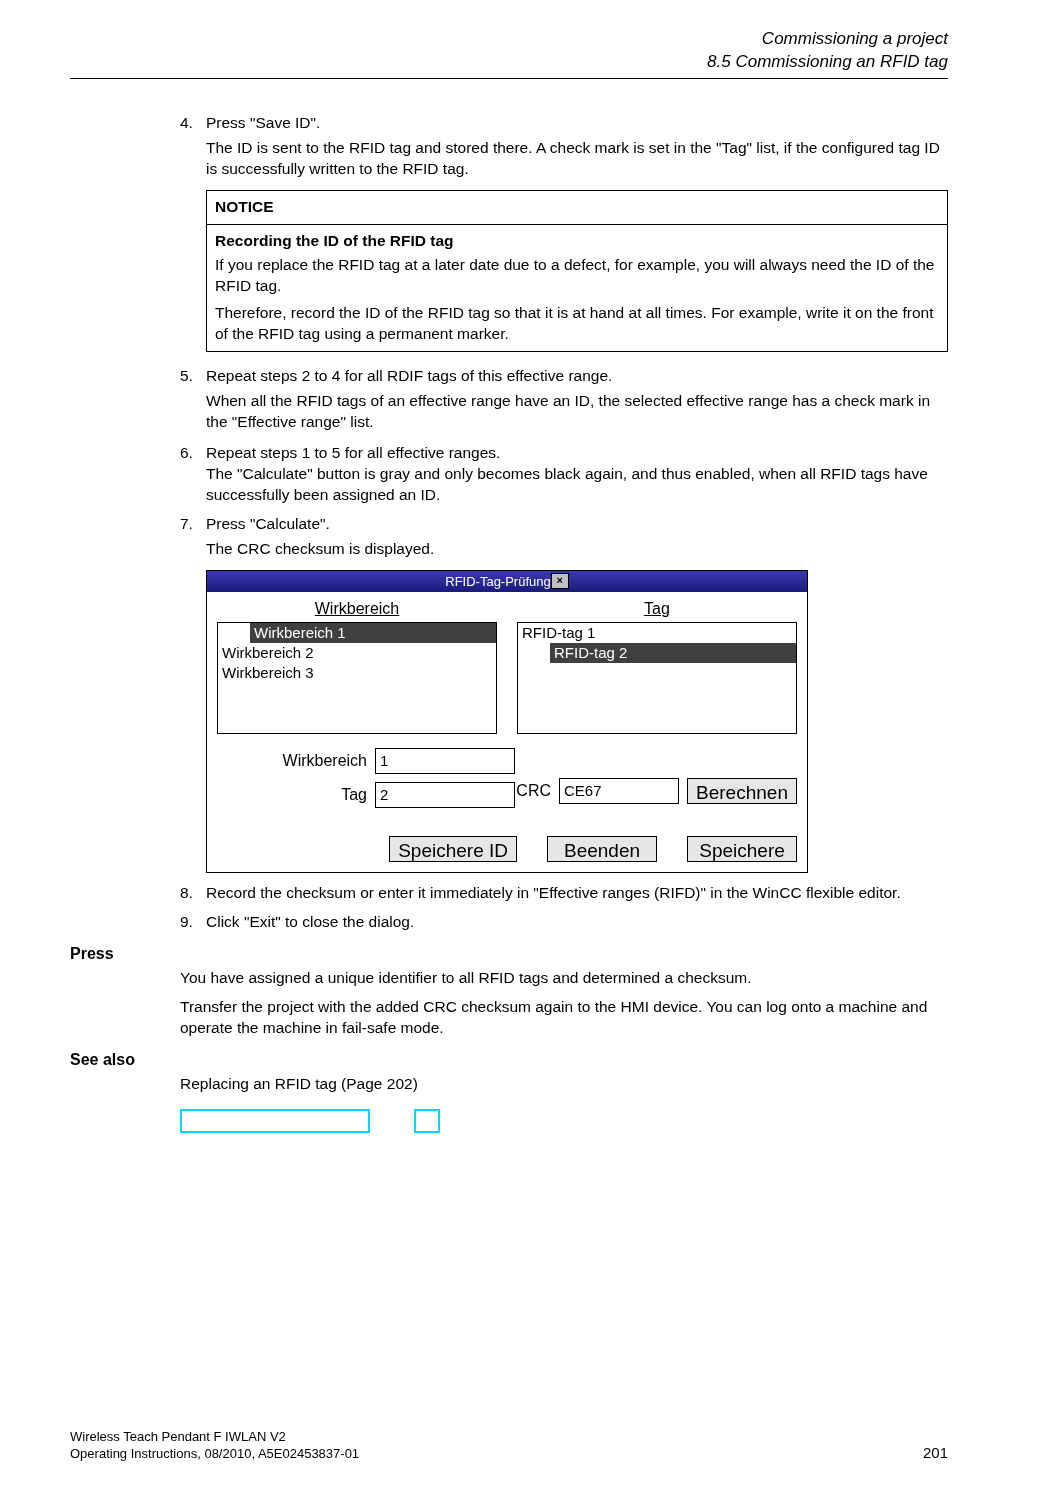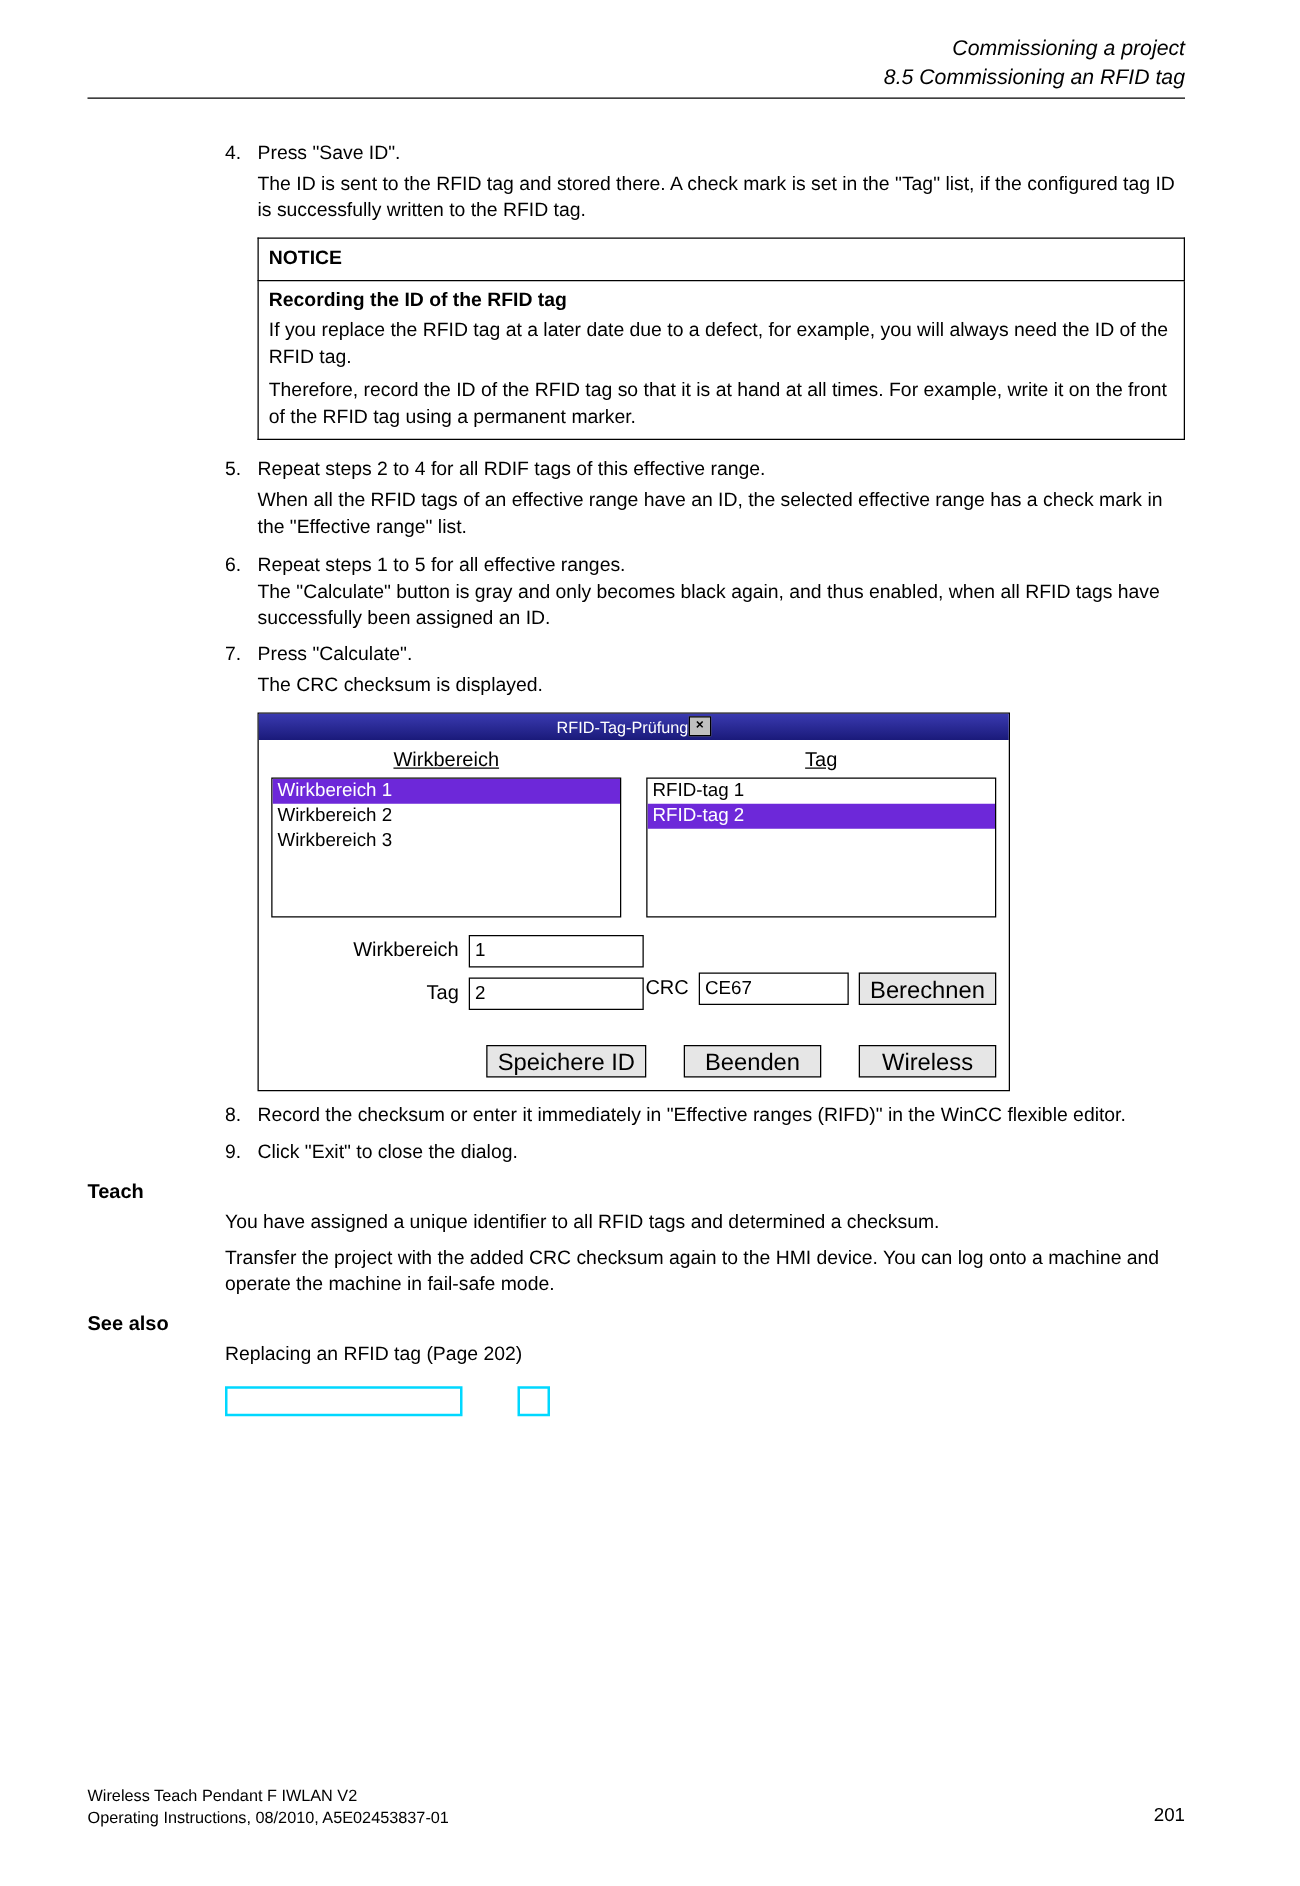--- a/index.html
+++ b/index.html
@@ -131,22 +131,23 @@
     height:110px;
     overflow:hidden;
     background:#fff;
   }
   .list-item {
     padding:0 4px;
     font-size:15px;
     white-space:nowrap;
   }
   .list-item.sel {
-    background:#6d28d9;
+    background:#404040;
     color:#fff;
+    margin-left:32px;
   }
   .fields {
     margin-top:14px;
   }
   .field-row {
     display:flex;
     align-items:center;
     margin-bottom:6px;
     gap:8px;
   }
@@ -319,40 +320,40 @@
           </div>
           <div class="field-row" style="margin-top:-28px;">
             <div class="lbl-right">Tag</div>
             <input class="txtin" style="width: 130px;" value="2">
           </div>
         </div>
 
         <div class="buttons-row">
           <button class="btn3d">Speichere ID</button>
           <button class="btn3d">Beenden</button>
-          <button class="btn3d">Wireless</button>
+          <button class="btn3d">Speichere</button>
         </div>
       </div>
     </div>
 
     <div class="step">
       <div class="step-row">
         <div class="step-num">8.</div>
         <div class="step-body">Record the checksum or enter it immediately in "Effective ranges (RIFD)" in the WinCC flexible editor.</div>
       </div>
     </div>
 
     <div class="step">
       <div class="step-row">
         <div class="step-num">9.</div>
         <div class="step-body">Click "Exit" to close the dialog.</div>
       </div>
     </div>
 
-    <div class="section-head">Teach</div>
+    <div class="section-head">Press</div>
     <div class="para">You have assigned a unique identifier to all RFID tags and determined a checksum.</div>
     <div class="para">Transfer the project with the added CRC checksum again to the HMI device. You can log onto a machine and operate the machine in fail-safe mode.</div>
 
     <div class="section-head">See also</div>
     <div class="para">Replacing an RFID tag (Page 202)</div>
 
   </div>
 
   <div class="cyan-row">
     <div class="cyan-box cyan-wide"></div>

